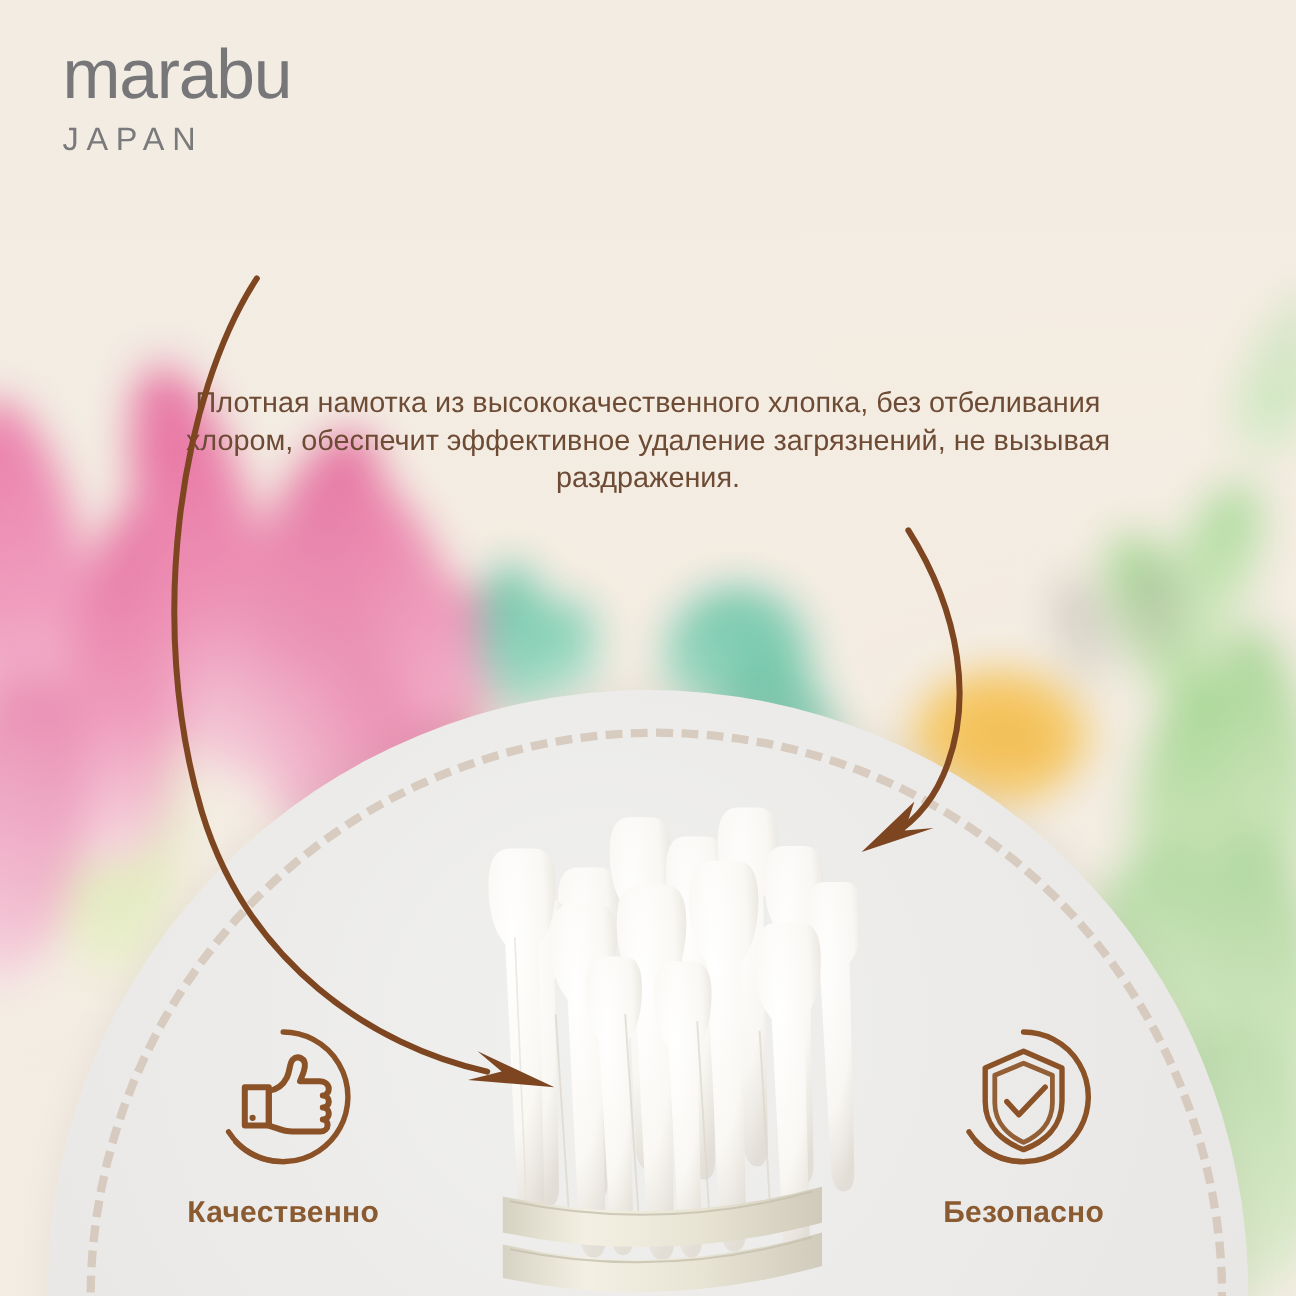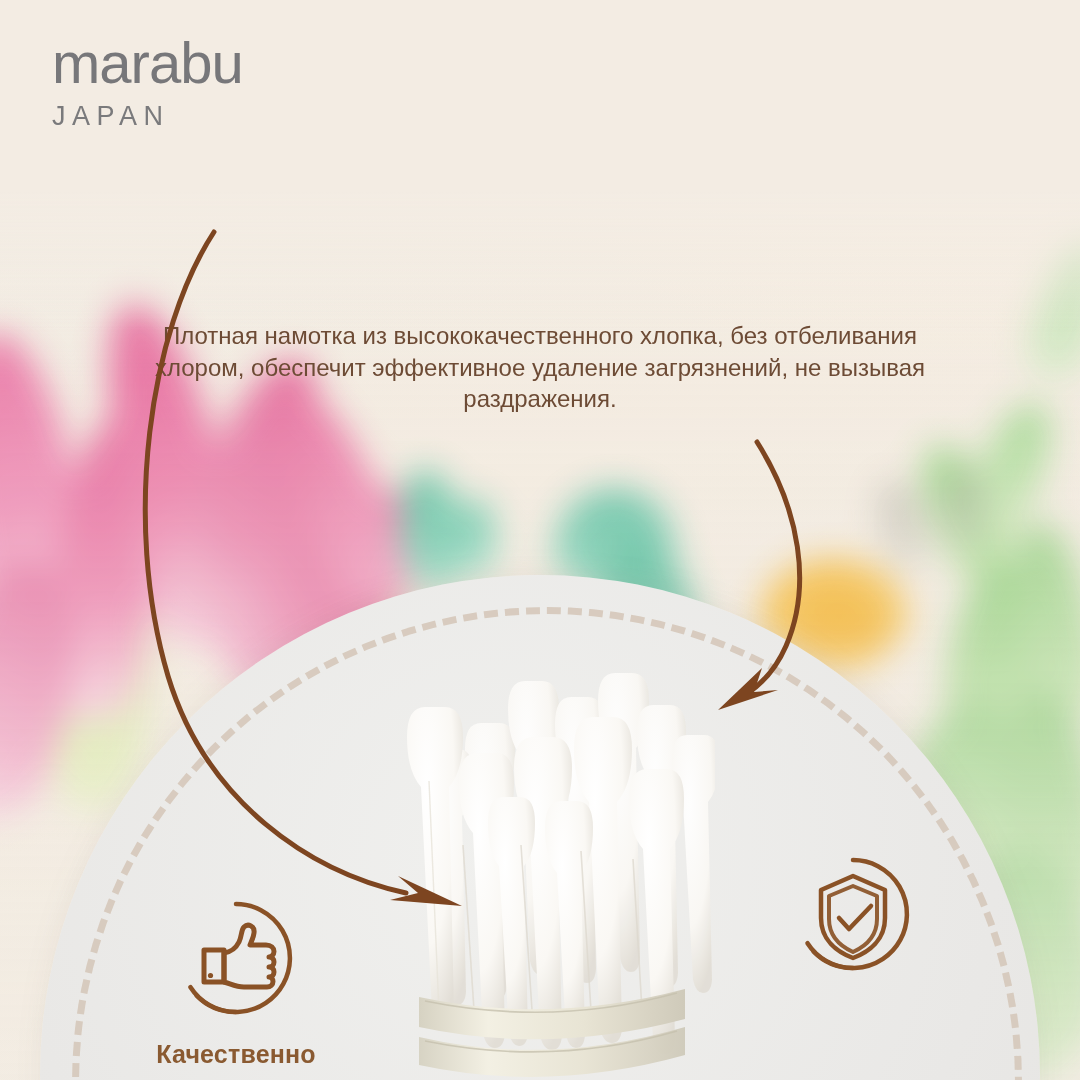--- a/index.html
+++ b/index.html
@@ -79,21 +79,21 @@
   
   .txt{position:absolute;text-align:center;}
   .txt-green{left:150px;top:168px;width:780px;color:#1f6a49;font-size:31.5px;line-height:1.30;}
   .txt-brown{left:140px;top:320px;width:800px;color:#6d4b35;font-size:24px;line-height:1.315;}
 
   
   .arrows{position:absolute;inset:0;pointer-events:none;}
 
   
   .feature{position:absolute;text-align:center;width:260px;}
-  .f-left{left:106px;top:896px;}
+  .f-left{left:106px;top:852px;}
   .f-right{left:723px;top:852px;}
   .f-icon{width:124px;height:124px;margin:0 auto;}
   .f-label{margin-top:20px;font-size:25px;font-weight:700;color:#8a5a31;letter-spacing:.2px;}
 
   
   .bundle{position:absolute;left:385px;top:645px;width:330px;height:435px;}
 </style>
 </head>
 <body>
 
@@ -257,15 +257,16 @@
   <div class="feature f-right">
     <div class="f-icon">
       <svg width="124" height="124" viewBox="0 0 124 124">
         <path d="M62 8 a54 54 0 1 1 -45.5 83.2" stroke="#8a5226" stroke-width="4.5" fill="none" stroke-linecap="round"></path>
         <path d="M22.5 99.5 a54 54 0 0 0 39.5 16.5" stroke="#8a5226" stroke-width="4.5" fill="none" stroke-linecap="round"></path>
         <path d="M62 24 L 94 38 v28 c0 22 -16 34 -32 40 c-16 -6 -32 -18 -32 -40 V38 z" stroke="#8a5226" stroke-width="4.5" fill="none" stroke-linejoin="round"></path>
         <path d="M62 34 L 86 44 v23 c0 18 -13 28 -24 33 c-11 -5 -24 -15 -24 -33 V44 z" stroke="#8a5226" stroke-width="4" fill="none" stroke-linejoin="round" opacity=".92"></path>
         <path d="M48 66 L 58 77 L 80 54" stroke="#8a5226" stroke-width="4.5" fill="none" stroke-linecap="round" stroke-linejoin="round"></path>
       </svg>
     </div>
+    <div class="f-label">Безопасно</div>
   </div>
 
 </div>
 
 </body></html>

